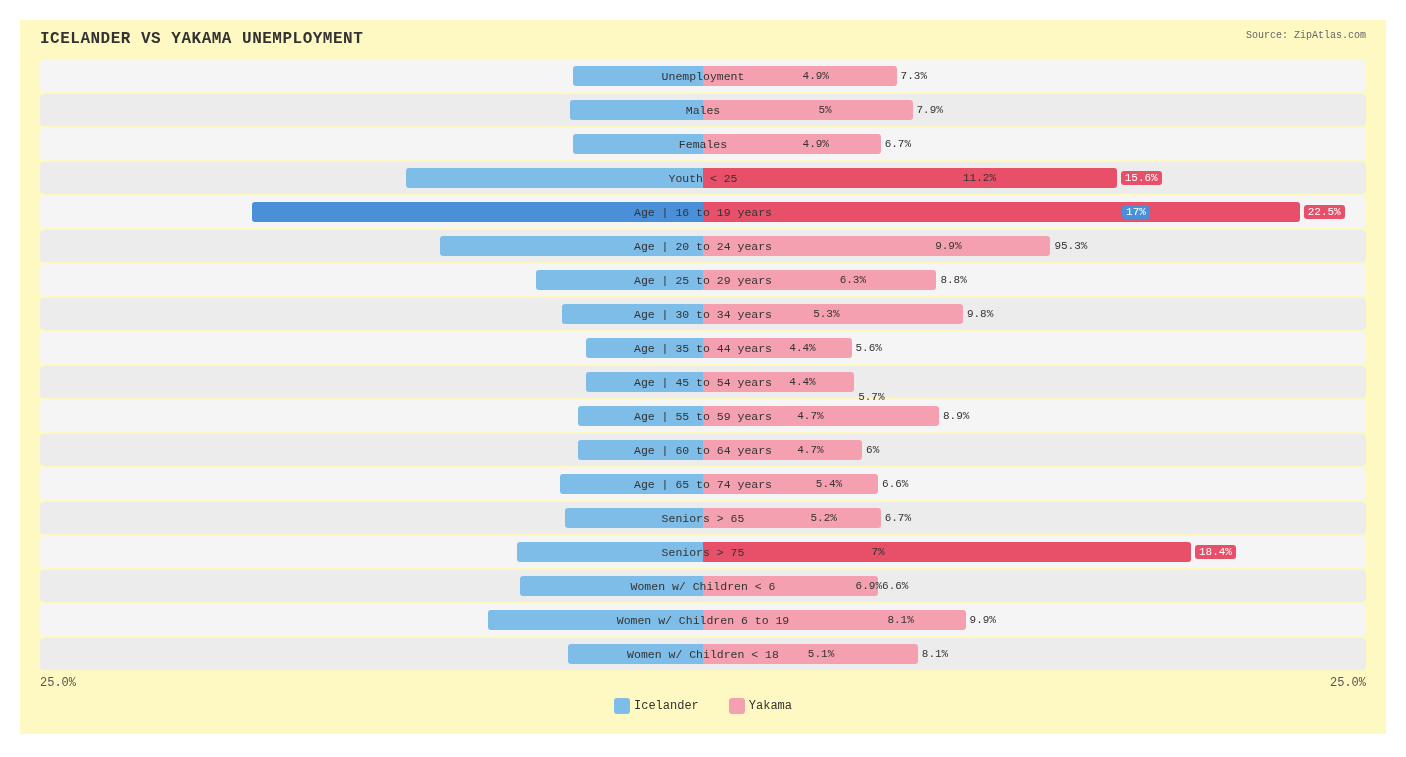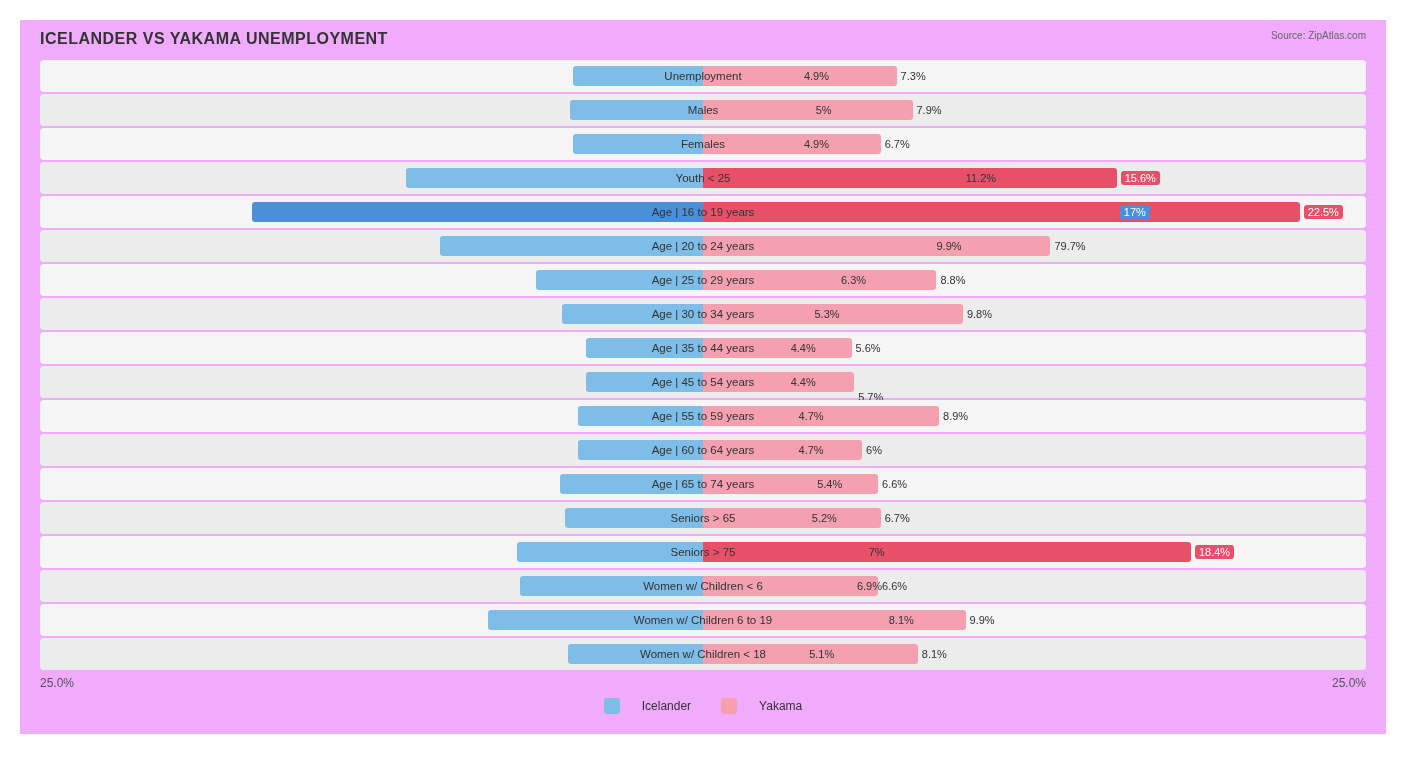--- a/index.html
+++ b/index.html
@@ -5,22 +5,23 @@
     * { box-sizing: border-box; margin: 0; padding: 0; }
     body {
       font-family: Arial, sans-serif;
       background: #fff;
       padding: 20px;
       width: 1406px;
       min-height: 757px;
     }
     .chart-container {
       width: 100%;
-      background: #f0abfc;
+      background: #fef9c3;
       padding: 10px 20px 20px 20px;
+      font-family: Liberation Mono, monospace;
     }
     .chart-header {
       display: flex;
       justify-content: space-between;
       align-items: flex-start;
       margin-bottom: 12px;
     }
     .chart-title {
       font-size: 16px;
       font-weight: bold;
@@ -130,21 +131,21 @@
     
     .legend {
       display: flex;
       justify-content: center;
       gap: 30px;
       margin-top: 8px;
     }
     .legend-item {
       display: flex;
       align-items: center;
-      gap: 22px;
+      gap: 4px;
       font-size: 12px;
       color: #333;
     }
     .legend-color {
       width: 16px;
       height: 16px;
       border-radius: 3px;
     }
     .legend-color.icelander { background: #7dbde8; }
     .legend-color.yakama { background: #f4a0b0; }
@@ -201,21 +202,21 @@
           <span class="left-value highlight" style="right: calc(16% + 4px);">17%</span>
           <span class="right-value highlight" style="left: calc(95% + 4px);">22.5%</span>
           <span class="center-label">Age | 16 to 19 years</span>
         </div>
       </div>
       <div class="bar-row">
         <div class="bar-area">
           <div class="left-bar" style="width: 19.8%;"></div>
           <div class="right-bar" style="width: 26.2%;"></div>
           <span class="left-value" style="right: calc(30.2% + 4px);">9.9%</span>
-          <span class="right-value" style="left: calc(76.2% + 4px);">79.7%</span>
+          <span class="right-value" style="left: calc(76.2% + 4px);">95.3%</span>
           <span class="center-label">Age | 20 to 24 years</span>
         </div>
       </div>
       <div class="bar-row">
         <div class="bar-area">
           <div class="left-bar" style="width: 12.6%;"></div>
           <div class="right-bar" style="width: 17.6%;"></div>
           <span class="left-value" style="right: calc(37.4% + 4px);">6.3%</span>
           <span class="right-value" style="left: calc(67.6% + 4px);">8.8%</span>
           <span class="center-label">Age | 25 to 29 years</span>

